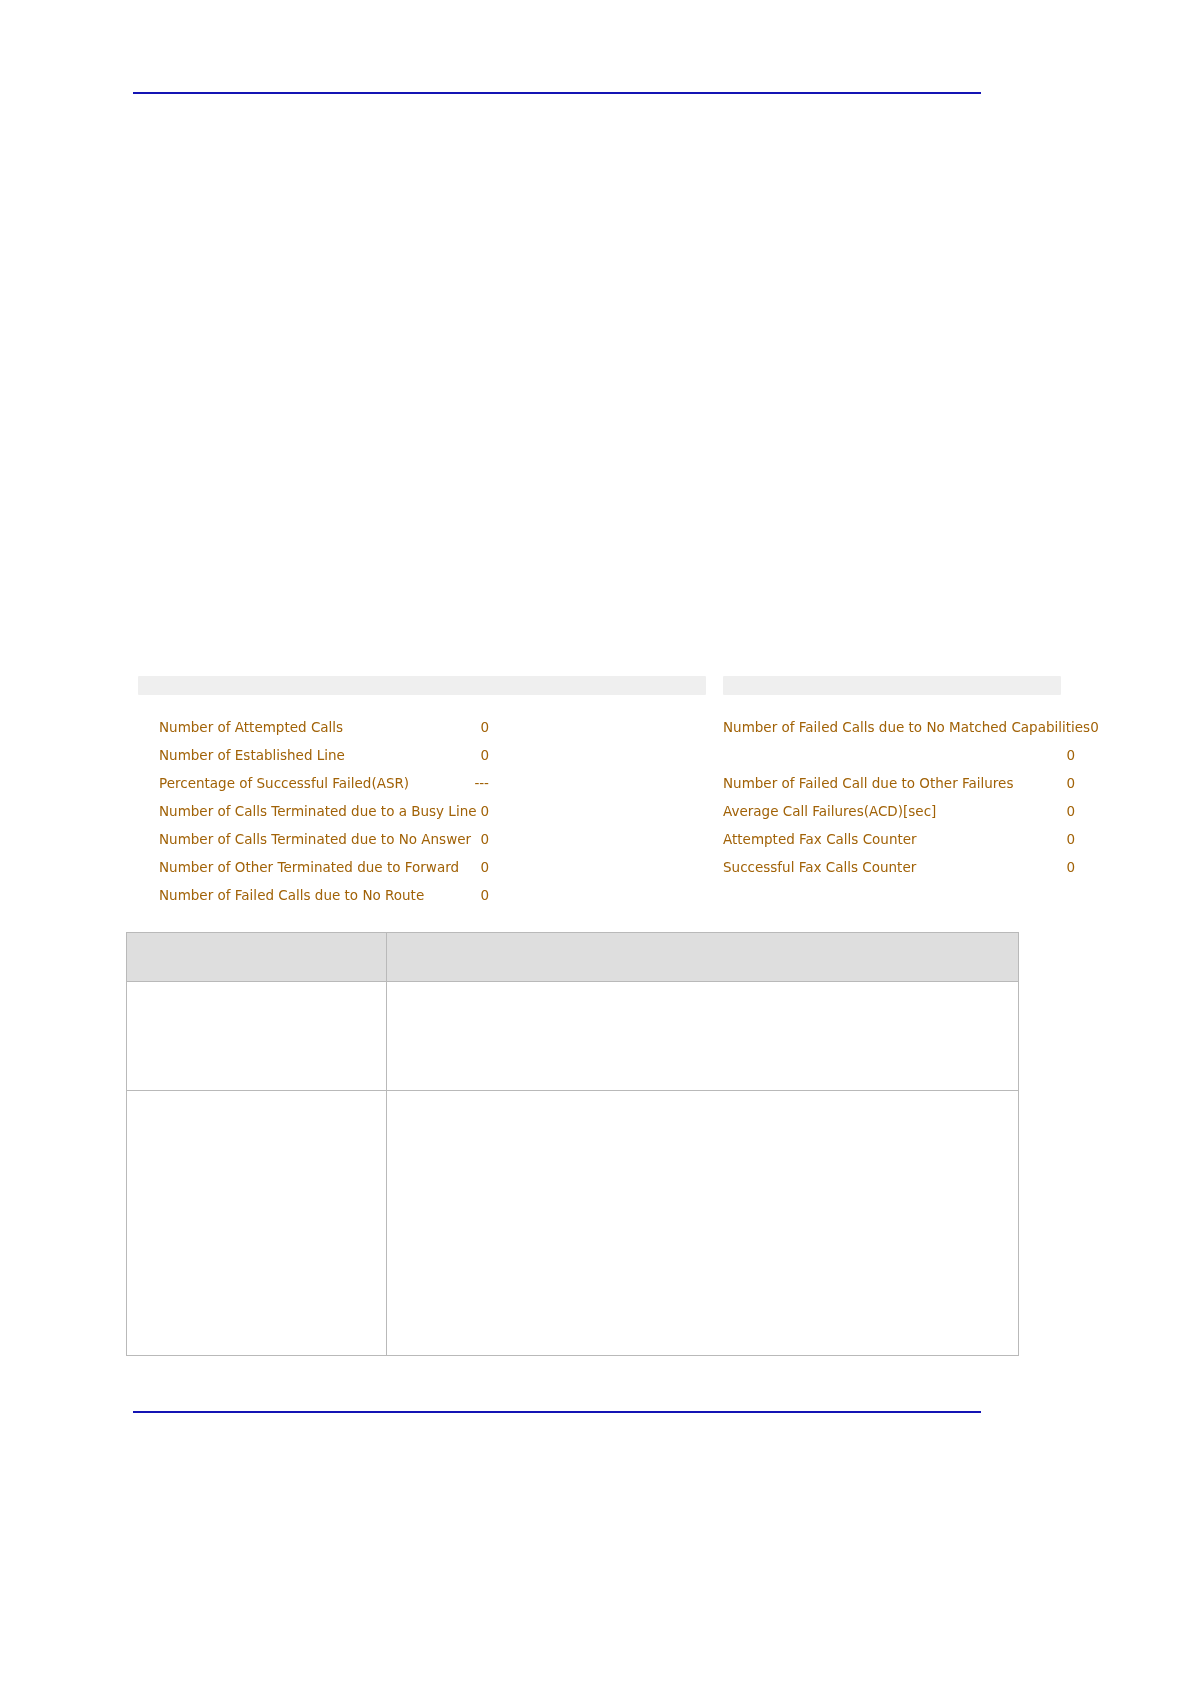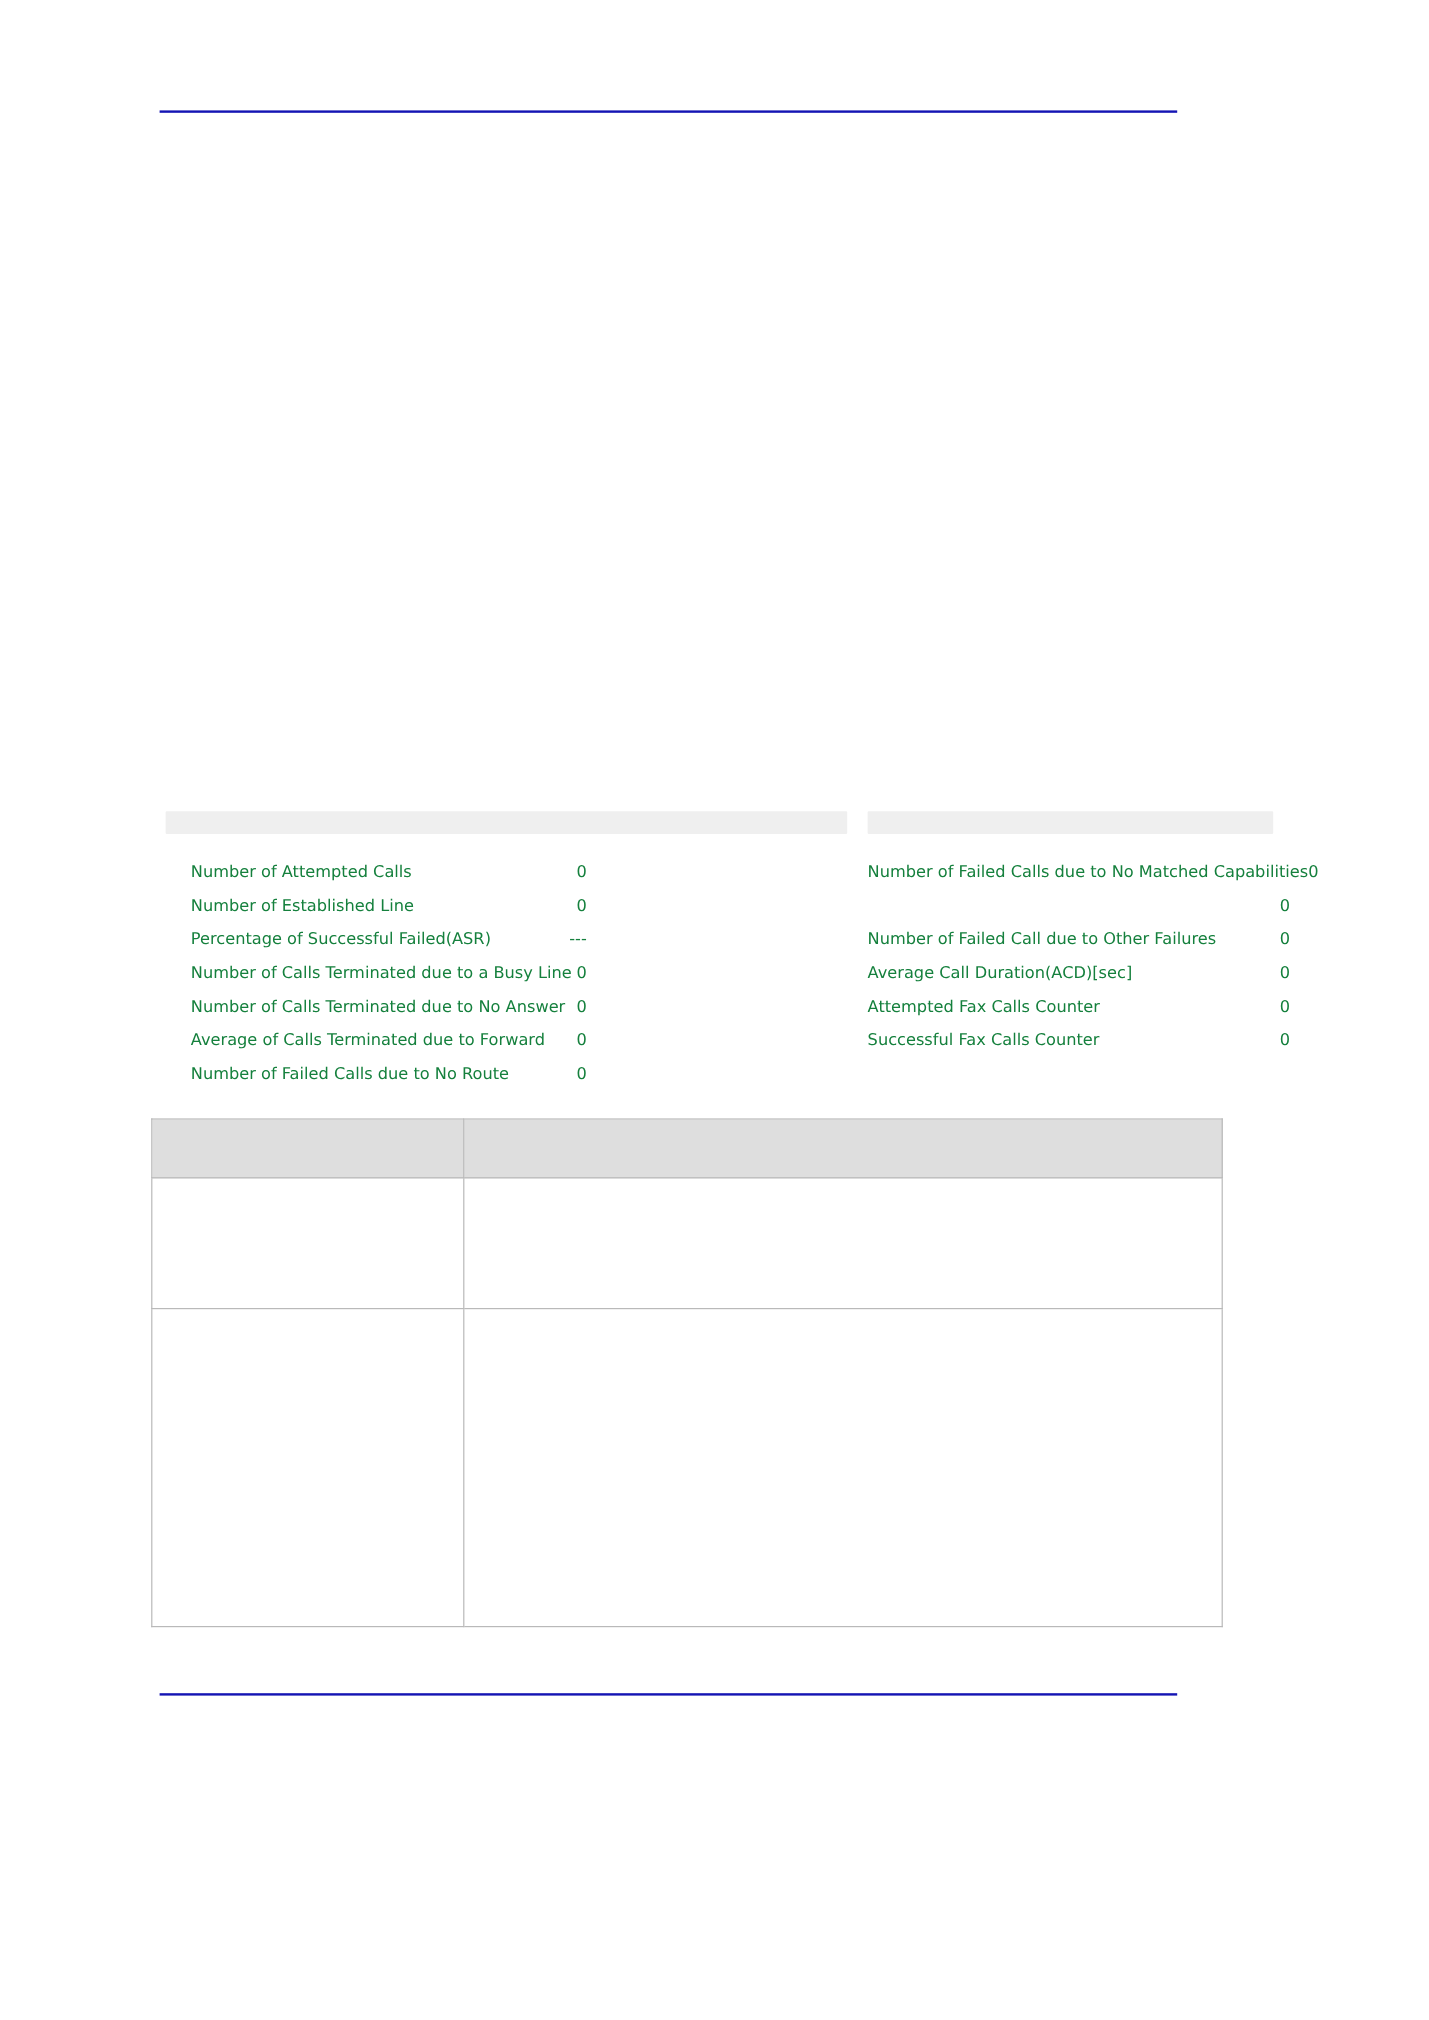--- a/index.html
+++ b/index.html
@@ -59,21 +59,21 @@
   .panel-body {
     margin-top: 18px;
   }
 
   .stat-row {
     display: flex;
     align-items: baseline;
     height: 28px;
     font-size: 13.5px;
     line-height: 28px;
-    color: #15803d;
+    color: #a16207;
     white-space: nowrap;
   }
   .panel.left .stat-row  { padding-left: 21px; }
   .panel.right .stat-row { padding-left: 0px; align-items: center; }
 
   .stat-label {
     display: inline-block;
   }
   .stat-value {
     display: inline-block;
@@ -149,21 +149,21 @@
           <span class="stat-label">Number of Calls Terminated due to a Busy Line</span>
           <span class="stat-value">0</span>
         </div>
 
         <div class="stat-row">
           <span class="stat-label">Number of Calls Terminated due to No Answer</span>
           <span class="stat-value">0</span>
         </div>
 
         <div class="stat-row">
-          <span class="stat-label">Average of Calls Terminated due to Forward</span>
+          <span class="stat-label">Number of Other Terminated due to Forward</span>
           <span class="stat-value">0</span>
         </div>
 
         <div class="stat-row">
           <span class="stat-label">Number of Failed Calls due to No Route</span>
           <span class="stat-value">0</span>
         </div>
 
       </div>
     </div>
@@ -180,21 +180,21 @@
         <div class="stat-row">
           <span class="stat-value">0</span>
         </div>
 
         <div class="stat-row">
           <span class="stat-label">Number of Failed Call due to Other Failures</span>
           <span class="stat-value">0</span>
         </div>
 
         <div class="stat-row">
-          <span class="stat-label">Average Call Duration(ACD)[sec]</span>
+          <span class="stat-label">Average Call Failures(ACD)[sec]</span>
           <span class="stat-value">0</span>
         </div>
 
         <div class="stat-row">
           <span class="stat-label">Attempted Fax Calls Counter</span>
           <span class="stat-value">0</span>
         </div>
 
         <div class="stat-row">
           <span class="stat-label">Successful Fax Calls Counter</span>

